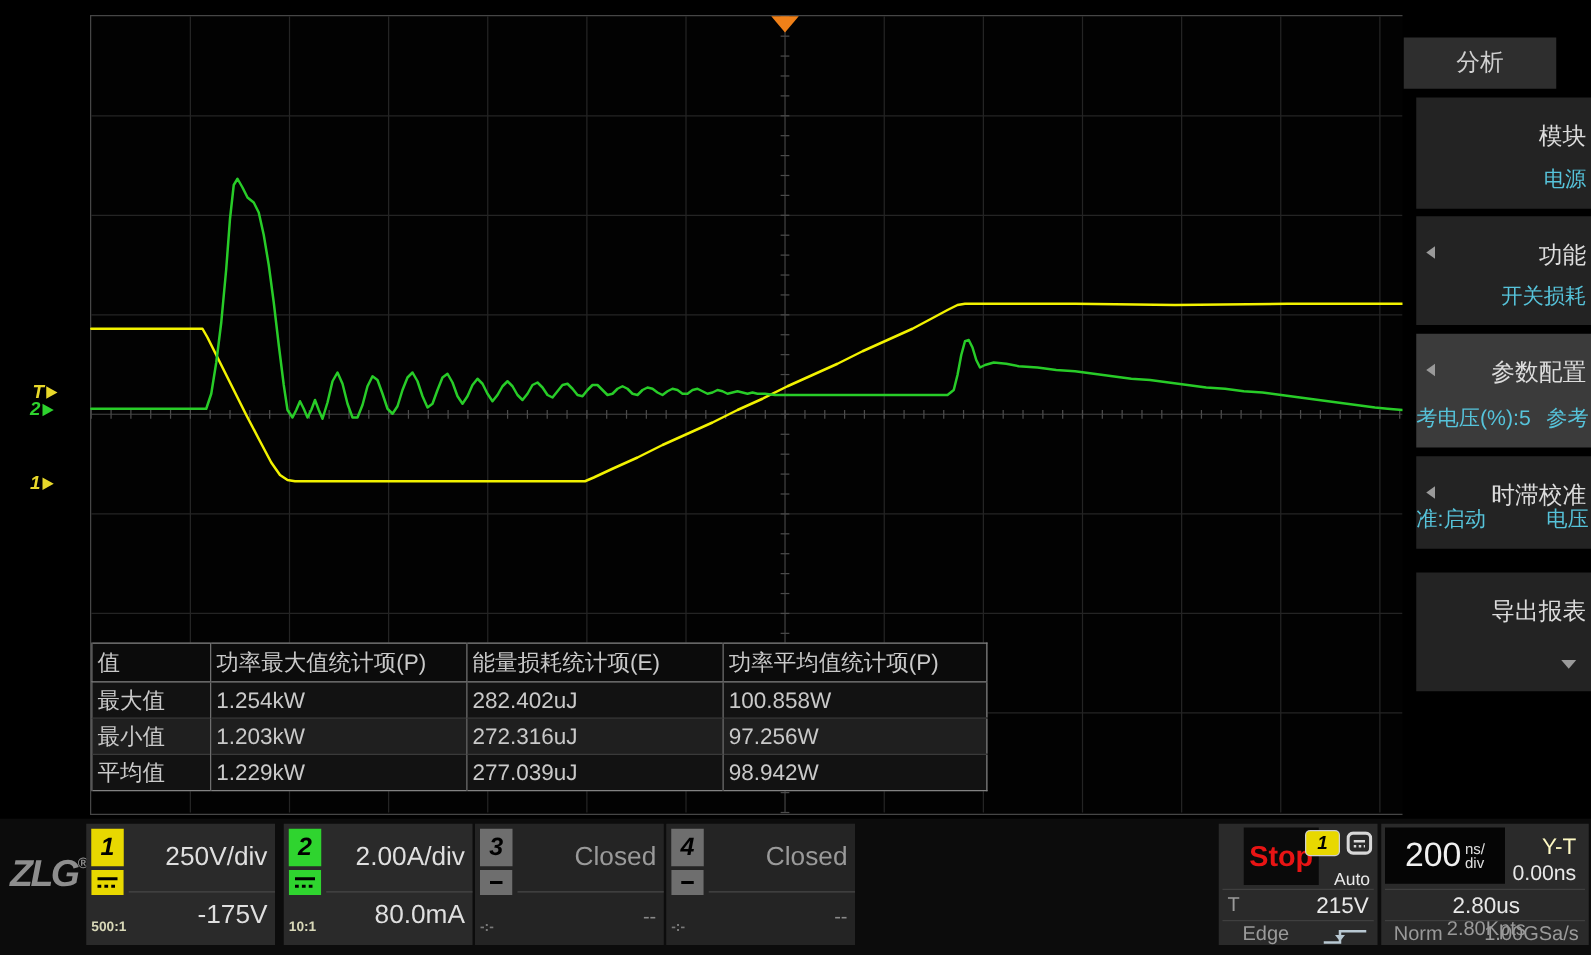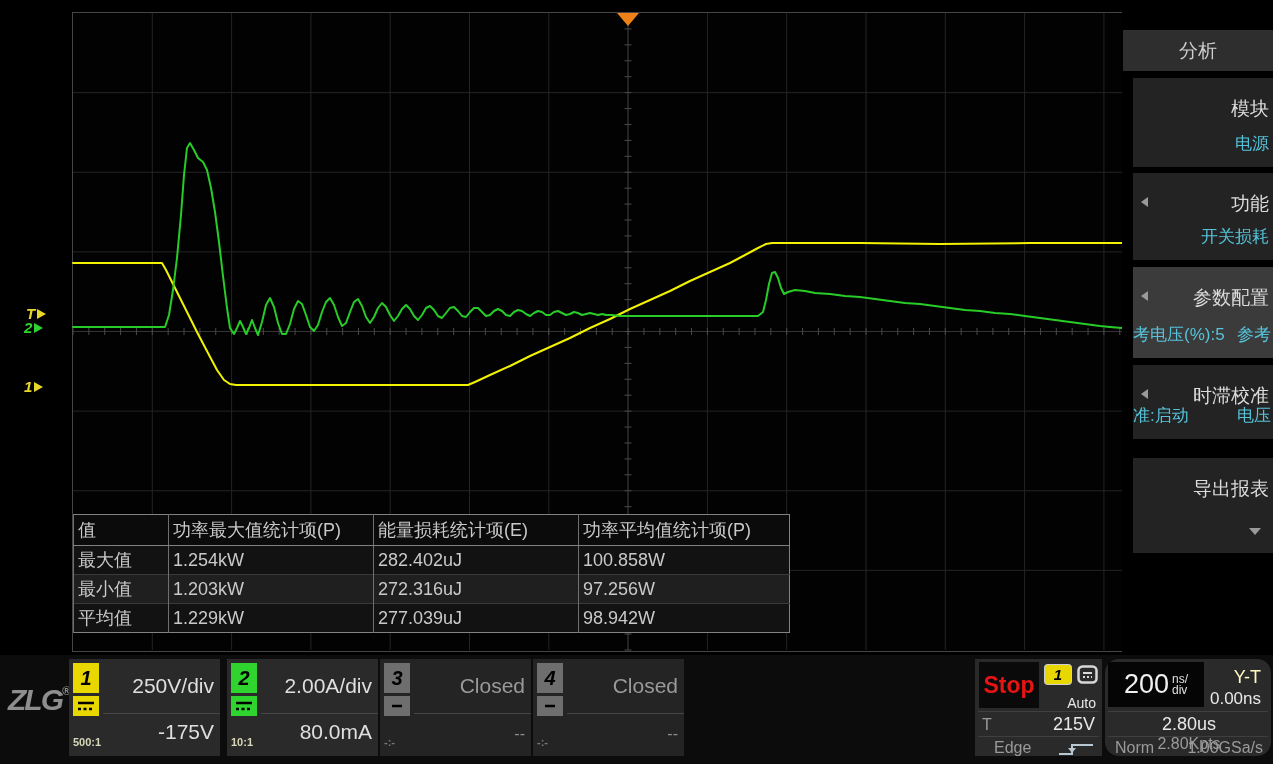--- a/index.html
+++ b/index.html
@@ -25,21 +25,21 @@
               border:1px solid #828282;background:#101010;}
   .meas-table th,.meas-table td{border-left:1px solid #6f6f6f;border-top:1px solid #3a3a3a;
               padding:2px 4px;text-align:left;font-weight:normal;white-space:nowrap;overflow:hidden;height:24px;}
   .meas-table thead th{background:#0b0b0b;border-top:none;height:26px;border-bottom:1px solid #828282;}
   .meas-table tr.odd td{background:#1f1f1f;}
   .meas-table tr.even td{background:#121212;}
   .meas-table .rowname{width:95px;}
 
   
   .side-panel{position:absolute;left:1122px;top:0;width:151px;height:655px;background:#000;z-index:3;}
-  .panel-header{position:absolute;left:1px;top:30px;width:150px;height:41px;background:#2e2e2e;
+  .panel-header{position:absolute;left:1px;top:30px;width:122px;height:41px;background:#2e2e2e;
                 color:#cfcfcf;font-size:19px;line-height:41px;text-align:center;}
   .panel-section{position:absolute;left:11px;width:140px;background:#232323;}
   .panel-section.selected{background:#3b3b3b;}
   .sec-label{position:absolute;right:4px;top:18px;font-size:19px;color:#dcdcdc;white-space:nowrap;}
   .sec-value{position:absolute;right:4px;bottom:12px;font-size:17px;color:#56c3da;white-space:nowrap;}
   .sec-value-row{position:absolute;left:0;right:2px;bottom:12px;display:flex;justify-content:space-between;
                  font-size:17px;color:#56c3da;white-space:nowrap;overflow:hidden;}
   .left-arrow{position:absolute;left:8px;top:24px;width:0;height:0;
               border-top:5px solid transparent;border-bottom:5px solid transparent;
               border-right:7px solid #9a9a9a;}
@@ -68,35 +68,35 @@
   .ch1 .cbg{fill:#e8d800;} .ch2 .cbg{fill:#2fd42f;} .off .cbg{fill:#6e6e6e;}
   .cl{stroke:#000;stroke-width:2.5;} .cl.dash{stroke-dasharray:3 2.5;}
   .ch-scale{position:absolute;right:6px;top:15px;font-size:21px;color:#dfdfdf;margin-left:44px;}
   .off .ch-scale{color:#9a9a9a;}
   .ch-offset{position:absolute;right:6px;top:61px;font-size:21px;color:#dfdfdf;}
   .off .ch-offset{color:#8a8a8a;font-size:16px;top:66px;}
   .ch-probe{position:absolute;left:4px;bottom:8px;font-size:11px;font-weight:bold;color:#d8d8b8;}
   .off .ch-probe{color:#7a7a7a;}
 
   .trig-box{position:absolute;left:975px;top:4px;width:127px;height:97px;background:#2a2a2a;}
-  .stop-box{position:absolute;left:4px;top:3px;width:60px;height:46px;background:#0a0a0a;
+  .stop-box{position:absolute;left:20px;top:3px;width:60px;height:46px;background:#0a0a0a;
             color:#e81414;font-size:23px;font-weight:bold;text-align:center;line-height:46px;}
   .tsrc-badge{position:absolute;left:70px;top:6px;width:26px;height:19px;background:#e8d800;
               border-radius:3px;box-shadow:0 0 0 1px #cfcfcf;color:#000;font-weight:bold;
               font-style:italic;font-size:15px;text-align:center;line-height:19px;}
   .tcoup{position:absolute;left:102px;top:6px;width:21px;height:19px;}
   .tmode{position:absolute;right:6px;top:16px;color:#e8e8e8;font-size:14px;margin-top:20px;}
   .tdiv1{position:absolute;left:3px;right:3px;top:52px;border-top:1px solid #3f3f3f;}
   .tdiv2{position:absolute;left:3px;right:3px;top:77px;border-top:1px solid #3f3f3f;}
   .trow{position:absolute;left:7px;right:7px;display:flex;justify-content:space-between;align-items:center;}
   .trow.lv{top:55px;} .trow.eg{top:80px;}
   .dimtxt{color:#9a9a9a;font-size:16px;}
   .valtxt{color:#e8e8e8;font-size:18px;}
 
-  .tb-box{position:absolute;left:1105px;top:4px;width:166px;height:97px;background:#2a2a2a;border-radius:14px;}
+  .tb-box{position:absolute;left:1105px;top:4px;width:166px;height:97px;background:#2a2a2a;}
   .tb-black{position:absolute;left:3px;top:3px;width:96px;height:45px;background:#050505;
             display:flex;align-items:center;justify-content:center;gap:3px;}
   .tb-num{color:#f0f0f0;font-size:27px;}
   .tb-unit{display:flex;flex-direction:column;color:#e0e0e0;font-size:12px;line-height:11px;text-align:left;}
   .tb-yt{position:absolute;right:10px;top:8px;color:#fef9c3;font-size:18px;}
   .tb-delay{position:absolute;right:10px;top:30px;color:#e8e8e8;font-size:17px;}
   .tbdiv1{position:absolute;left:3px;right:3px;top:52px;border-top:1px solid #3f3f3f;}
   .tbdiv2{position:absolute;left:3px;right:3px;top:77px;border-top:1px solid #3f3f3f;}
   .tbrow{position:absolute;left:10px;right:8px;display:flex;justify-content:space-between;align-items:center;}
   .tbrow.r1{top:55px;flex-direction:column;} .tbrow.r2{top:80px;}

